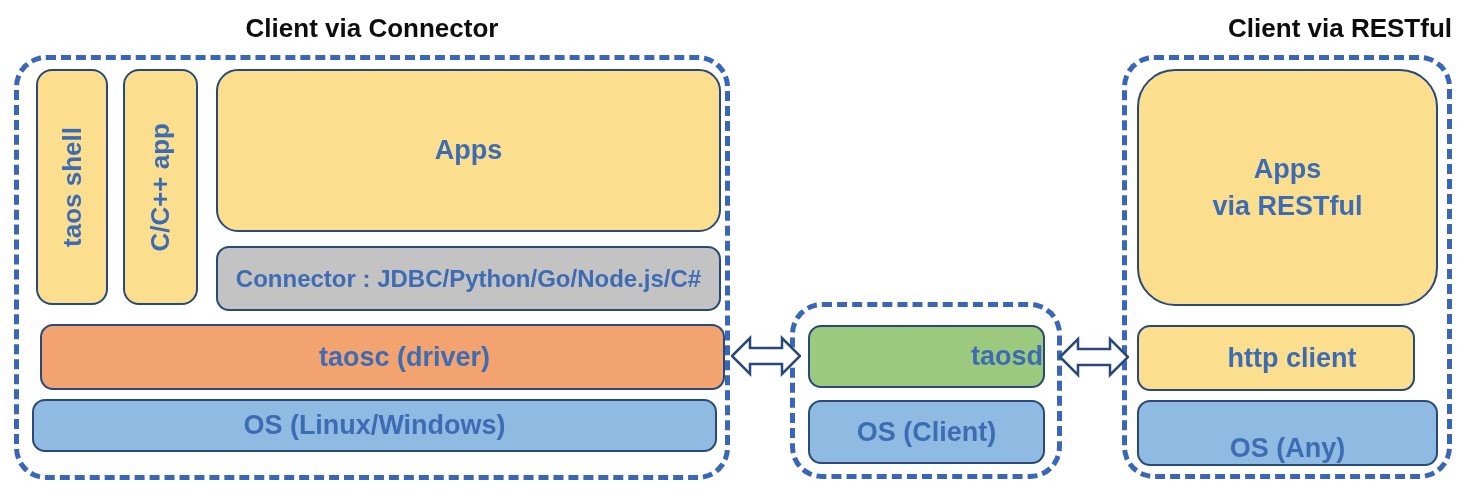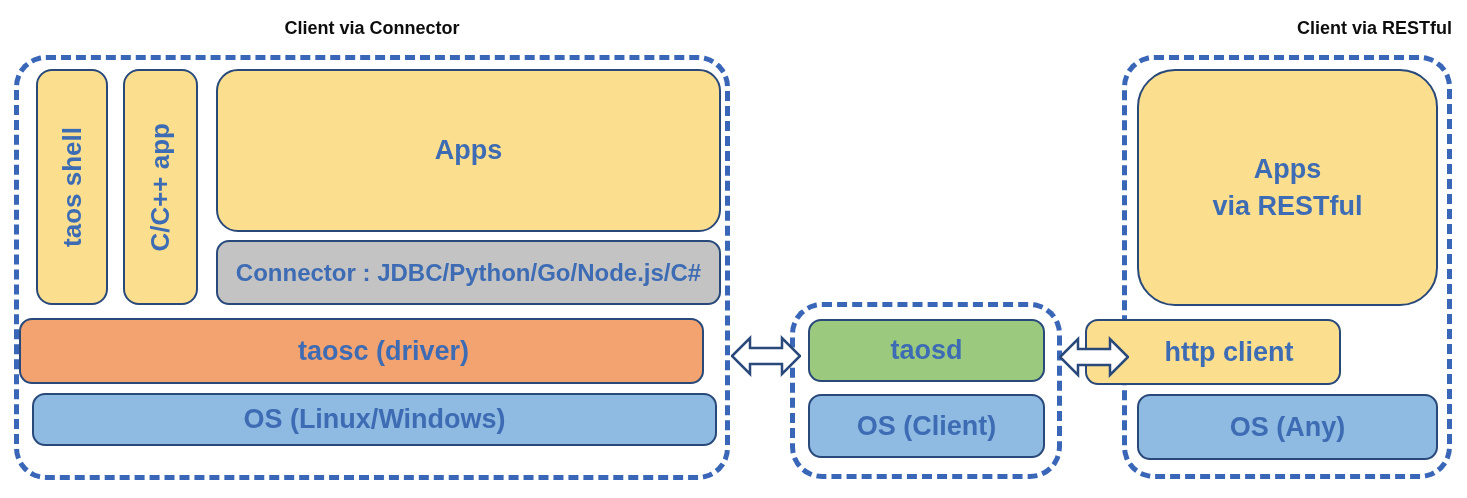--- a/index.html
+++ b/index.html
@@ -5,41 +5,41 @@
   :root{
     --yellow:#FBDF8E; --gray:#C3C3C3; --orange:#F2A370; --blue:#8FBAE1;
     --green:#9BCA7E; --dash:#3A66B8; --navy:#29497B; --textblue:#3D6CB4; --title:#0D0D0D;
   }
   html,body{margin:0;padding:0;background:#ffffff;}
   body{font-family:"Liberation Sans","DejaVu Sans",sans-serif;}
   .stage{position:relative;width:1467px;height:498px;background:#ffffff;overflow:hidden;}
 
   .sec-title{
     position:absolute;top:12px;height:32px;line-height:32px;
-    text-align:center;font-size:18px;font-weight:bold;color:var(--title);
+    text-align:center;font-size:26px;font-weight:bold;color:var(--title);
     letter-spacing:0px;
   }
   .dashed{
     position:absolute;border:5px dashed var(--dash);border-radius:32px;
     box-sizing:border-box;background:transparent;
   }
   .box{
     position:absolute;box-sizing:border-box;border:2px solid var(--navy);
     display:flex;align-items:center;justify-content:center;
     font-weight:bold;color:var(--textblue);font-size:27px;
   }
-  .r12{border-radius:13px;}
+  .r12{border-radius:13px;margin-top:6px;}
   .r16{border-radius:16px;}
   .r22{border-radius:22px;}
   .r38{border-radius:38px;}
   .yellow{background:var(--yellow);}
   .gray{background:var(--gray);}
   .orange{background:var(--orange);}
   .blue{background:var(--blue);}
-  .green{background:var(--green);}
+  .green{background:var(--green);justify-content:flex-end;}
   .vtext{writing-mode:vertical-rl;transform:rotate(180deg);font-size:26px;white-space:nowrap;}
   .two-line{white-space:pre-line;text-align:center;line-height:1.35;}
   .connector-label{font-size:24px;}
   .arrow{position:absolute;width:70px;height:48px;}
   .arrow svg{display:block;width:100%;height:100%;}
 </style>
 </head>
 <body>
 
 <div class="stage">
@@ -56,42 +56,42 @@
   </div>
   <div class="box yellow r16" style="left:123px;top:69px;width:75px;height:236px;">
     <span class="vtext">C/C++ app</span>
   </div>
   <div class="box yellow r22" style="left:216px;top:69px;width:505px;height:163px;">
     <span>Apps</span>
   </div>
   <div class="box gray r12" style="left:216px;top:240px;width:505px;height:65px;">
     <span class="connector-label">Connector : JDBC/Python/Go/Node.js/C#</span>
   </div>
-  <div class="box orange r12" style="left:19px;top:318px;width:685px;height:66px;padding-left:44px;">
+  <div class="box orange r12" style="left:40px;top:318px;width:685px;height:66px;padding-left:44px;">
     <span>taosc (driver)</span>
   </div>
   <div class="box blue r12" style="left:32px;top:393px;width:685px;height:53px;">
     <span>OS (Linux/Windows)</span>
   </div>
 
   <div class="box green r12" style="left:808px;top:319px;width:237px;height:63px;">
     <span>taosd</span>
   </div>
   <div class="box blue r12" style="left:808px;top:394px;width:237px;height:64px;">
     <span>OS (Client)</span>
   </div>
 
   <div class="box yellow r38" style="left:1137px;top:69px;width:301px;height:237px;">
     <span class="two-line">Apps
 via RESTful</span>
   </div>
-  <div class="box yellow r12" style="left:1085px;top:319px;width:256px;height:66px;padding-left:32px;">
+  <div class="box yellow r12" style="left:1137px;top:319px;width:278px;height:66px;padding-left:32px;">
     <span>http client</span>
   </div>
-  <div class="box blue r12" style="left:1137px;top:394px;width:301px;height:66px;">
+  <div class="box blue r12" style="left:1137px;top:394px;width:301px;height:66px;align-items:flex-end;">
     <span>OS (Any)</span>
   </div>
 
   <div class="arrow" style="left:731px;top:332px;">
     <svg viewBox="0 0 70 48" xmlns="http://www.w3.org/2000/svg">
       <polygon points="1,24 19,6 19,16 51,16 51,6 69,24 51,42 51,32 19,32 19,42" fill="#ffffff" stroke="#29497B" stroke-width="2.5" stroke-linejoin="miter"></polygon>
     </svg>
   </div>
   <div class="arrow" style="left:1059px;top:333px;">
     <svg viewBox="0 0 70 48" xmlns="http://www.w3.org/2000/svg">

